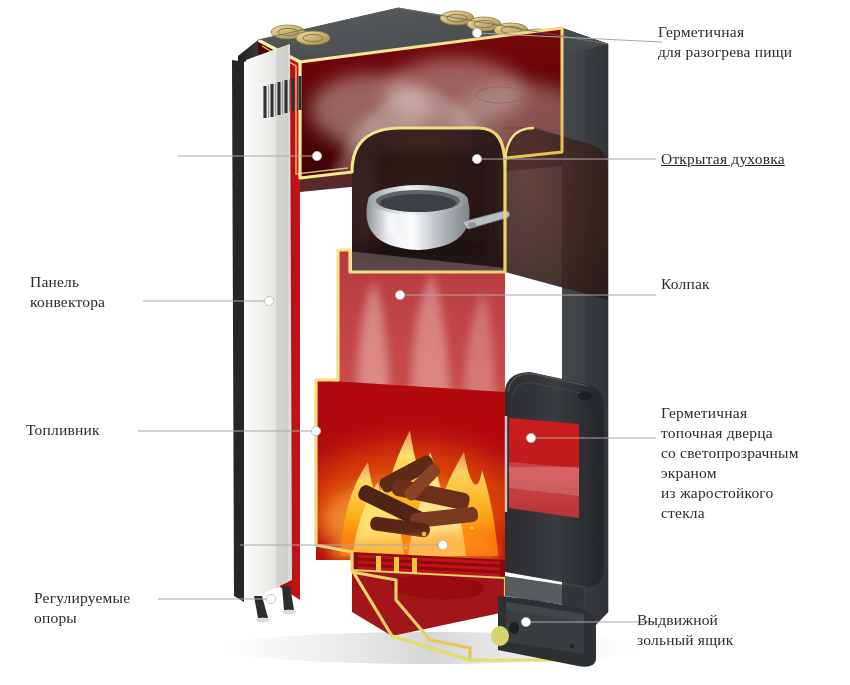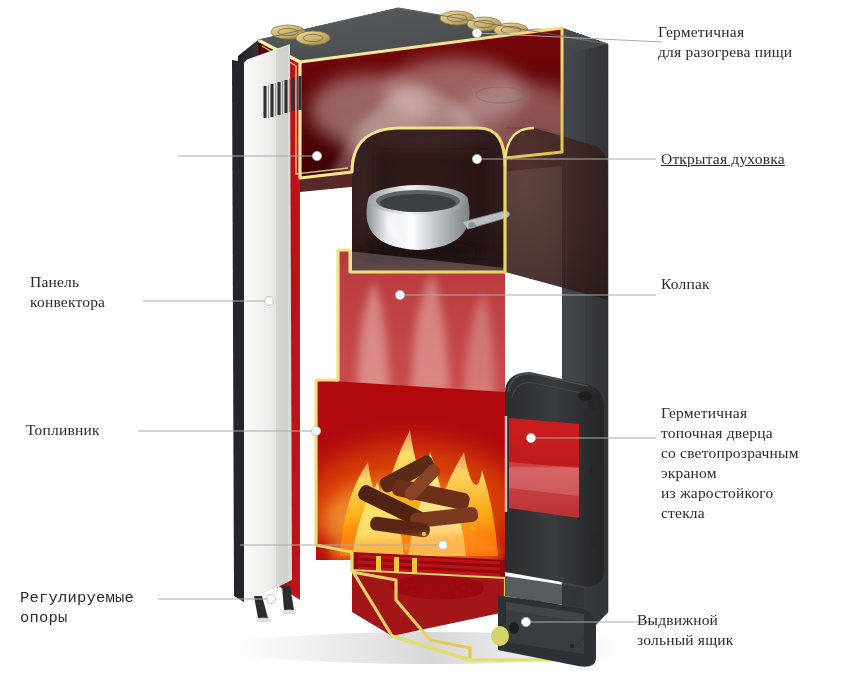--- a/index.html
+++ b/index.html
@@ -393,18 +393,18 @@
   <div class="lbl l" style="left:30px;top:272px;">Панель
 конвектора</div>
   <div class="lbl r" style="left:661px;top:274px;">Колпак</div>
   <div class="lbl l" style="left:26px;top:420px;">Топливник</div>
   <div class="lbl r" style="left:661px;top:403px;">Герметичная
 топочная дверца
 со светопрозрачным
 экраном
 из жаростойкого
 стекла</div>
-  <div class="lbl l" style="left:20px;top:588px;font-family:Liberation Mono, monospace;">Регулируемые
+  <div class="lbl l" style="left:34px;top:588px;">Регулируемые
 опоры</div>
   <div class="lbl r" style="left:637px;top:610px;">Выдвижной
 зольный ящик</div>
 
 </div>
 
 </body></html>

